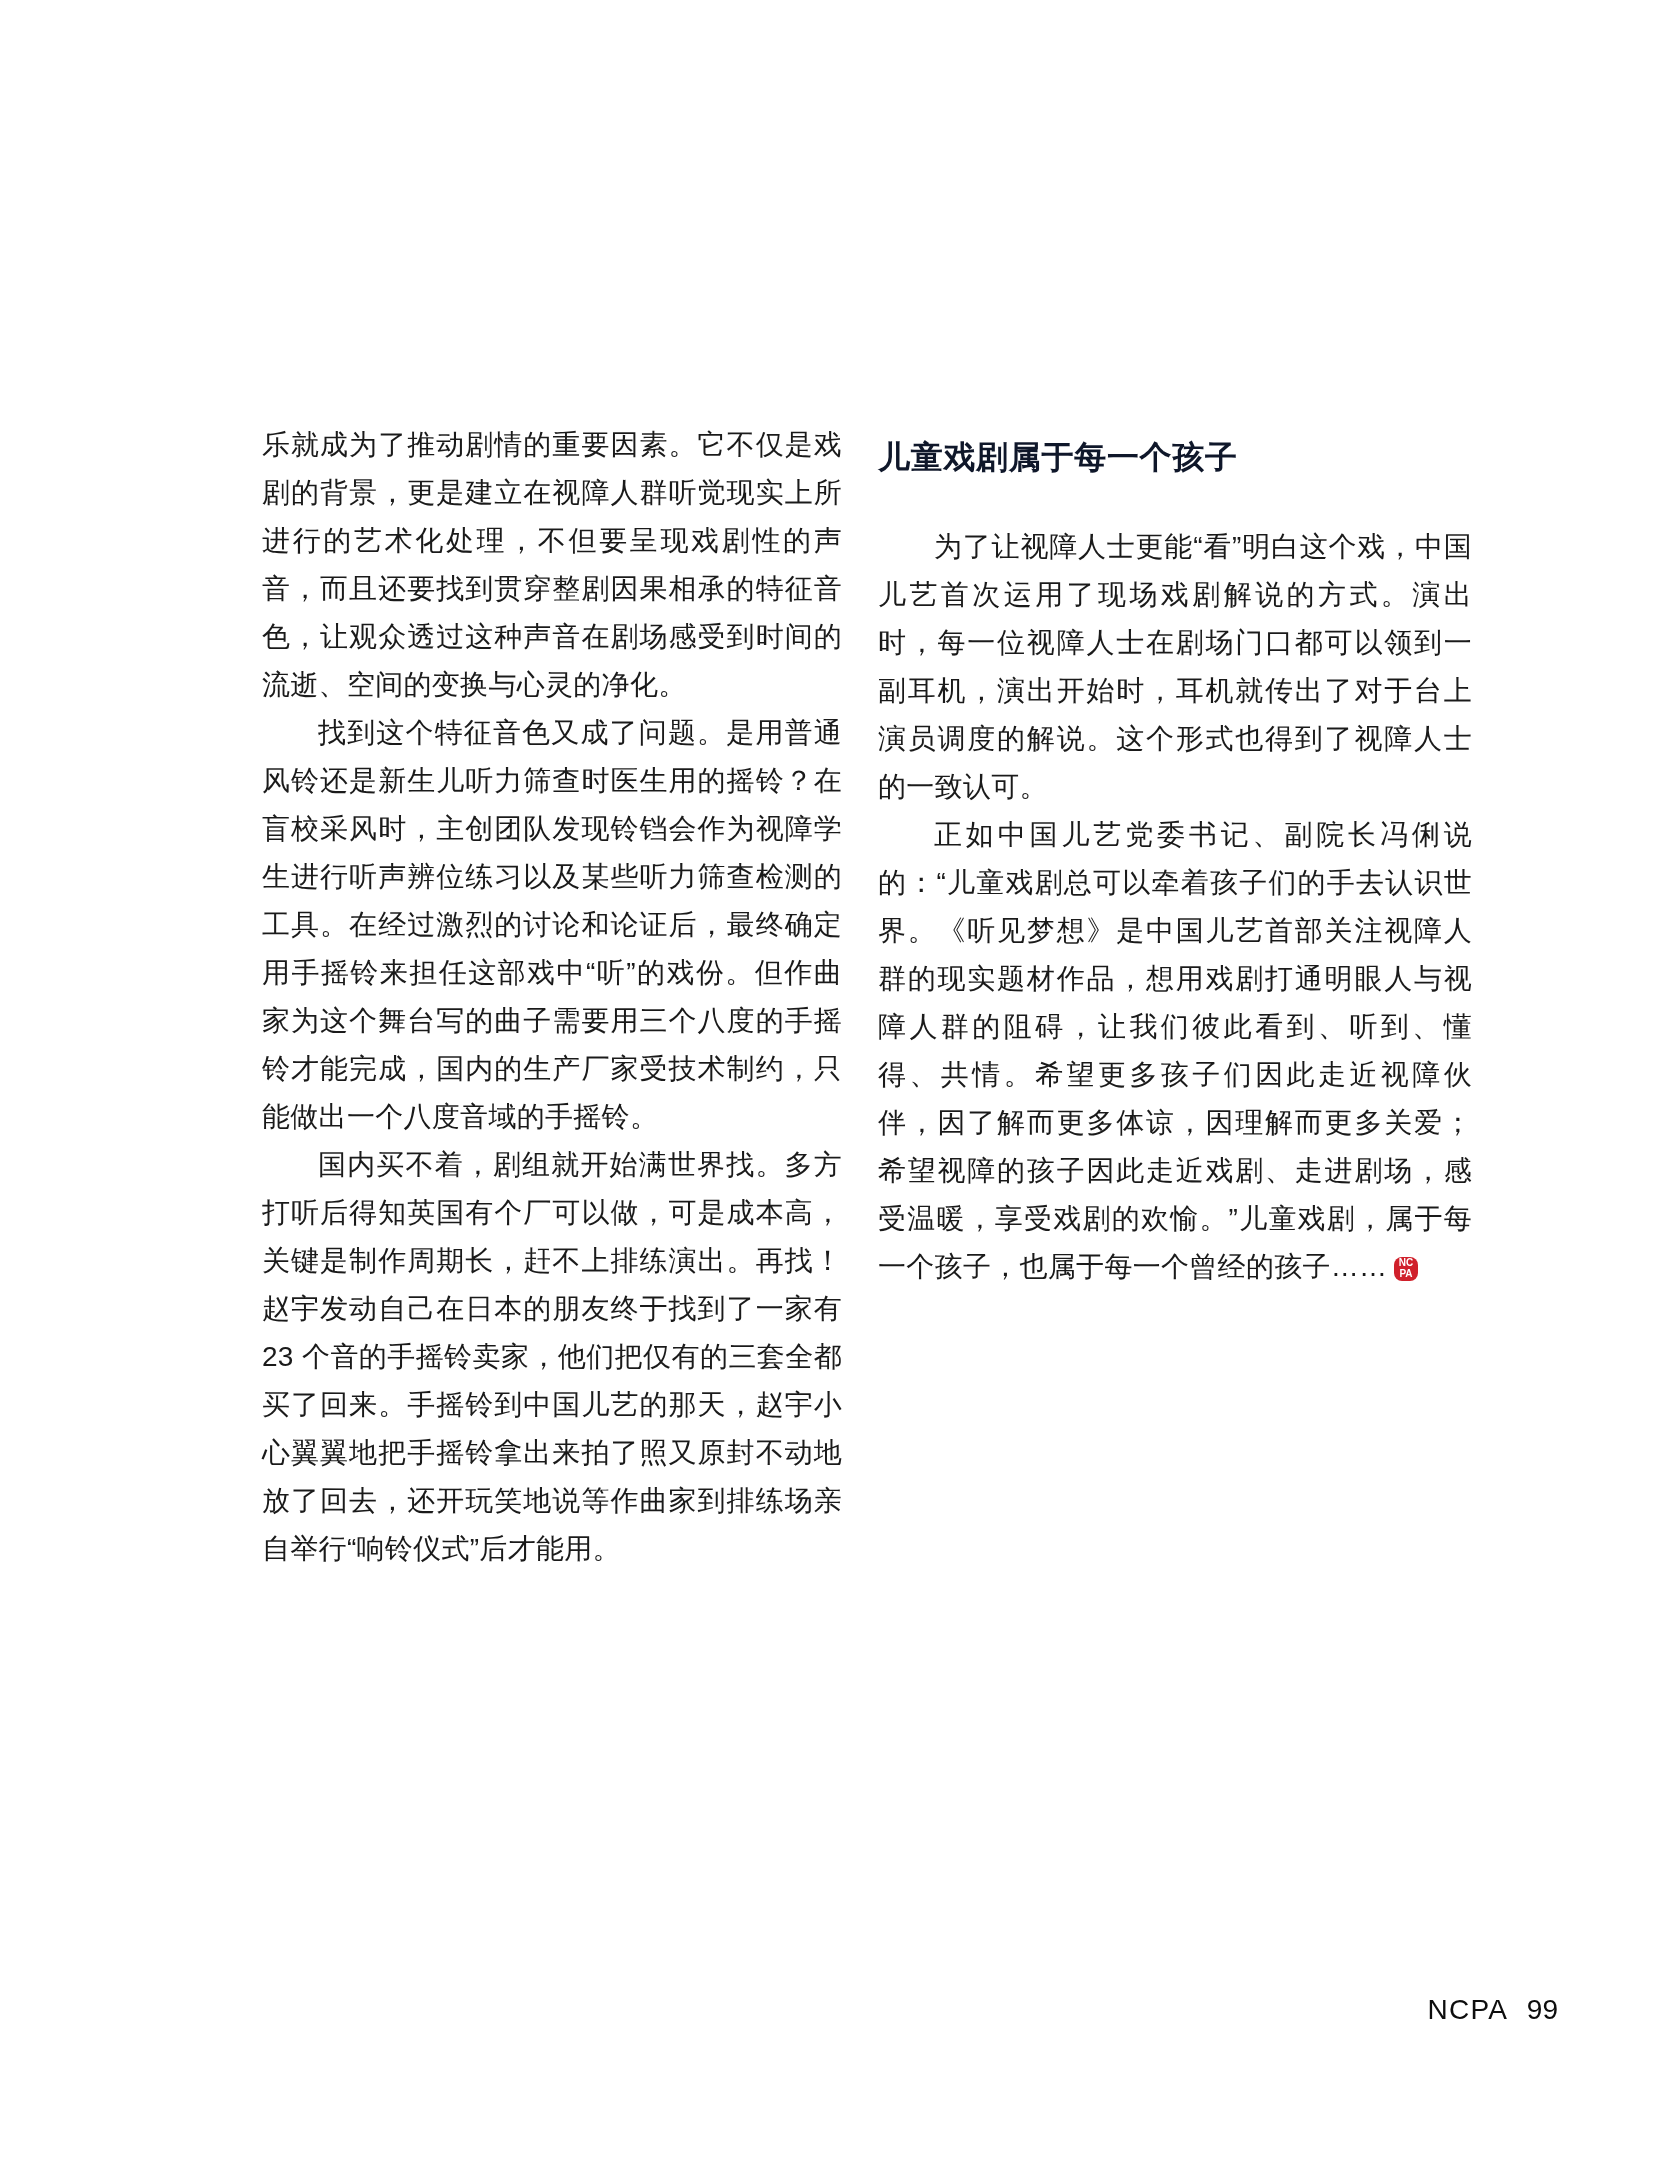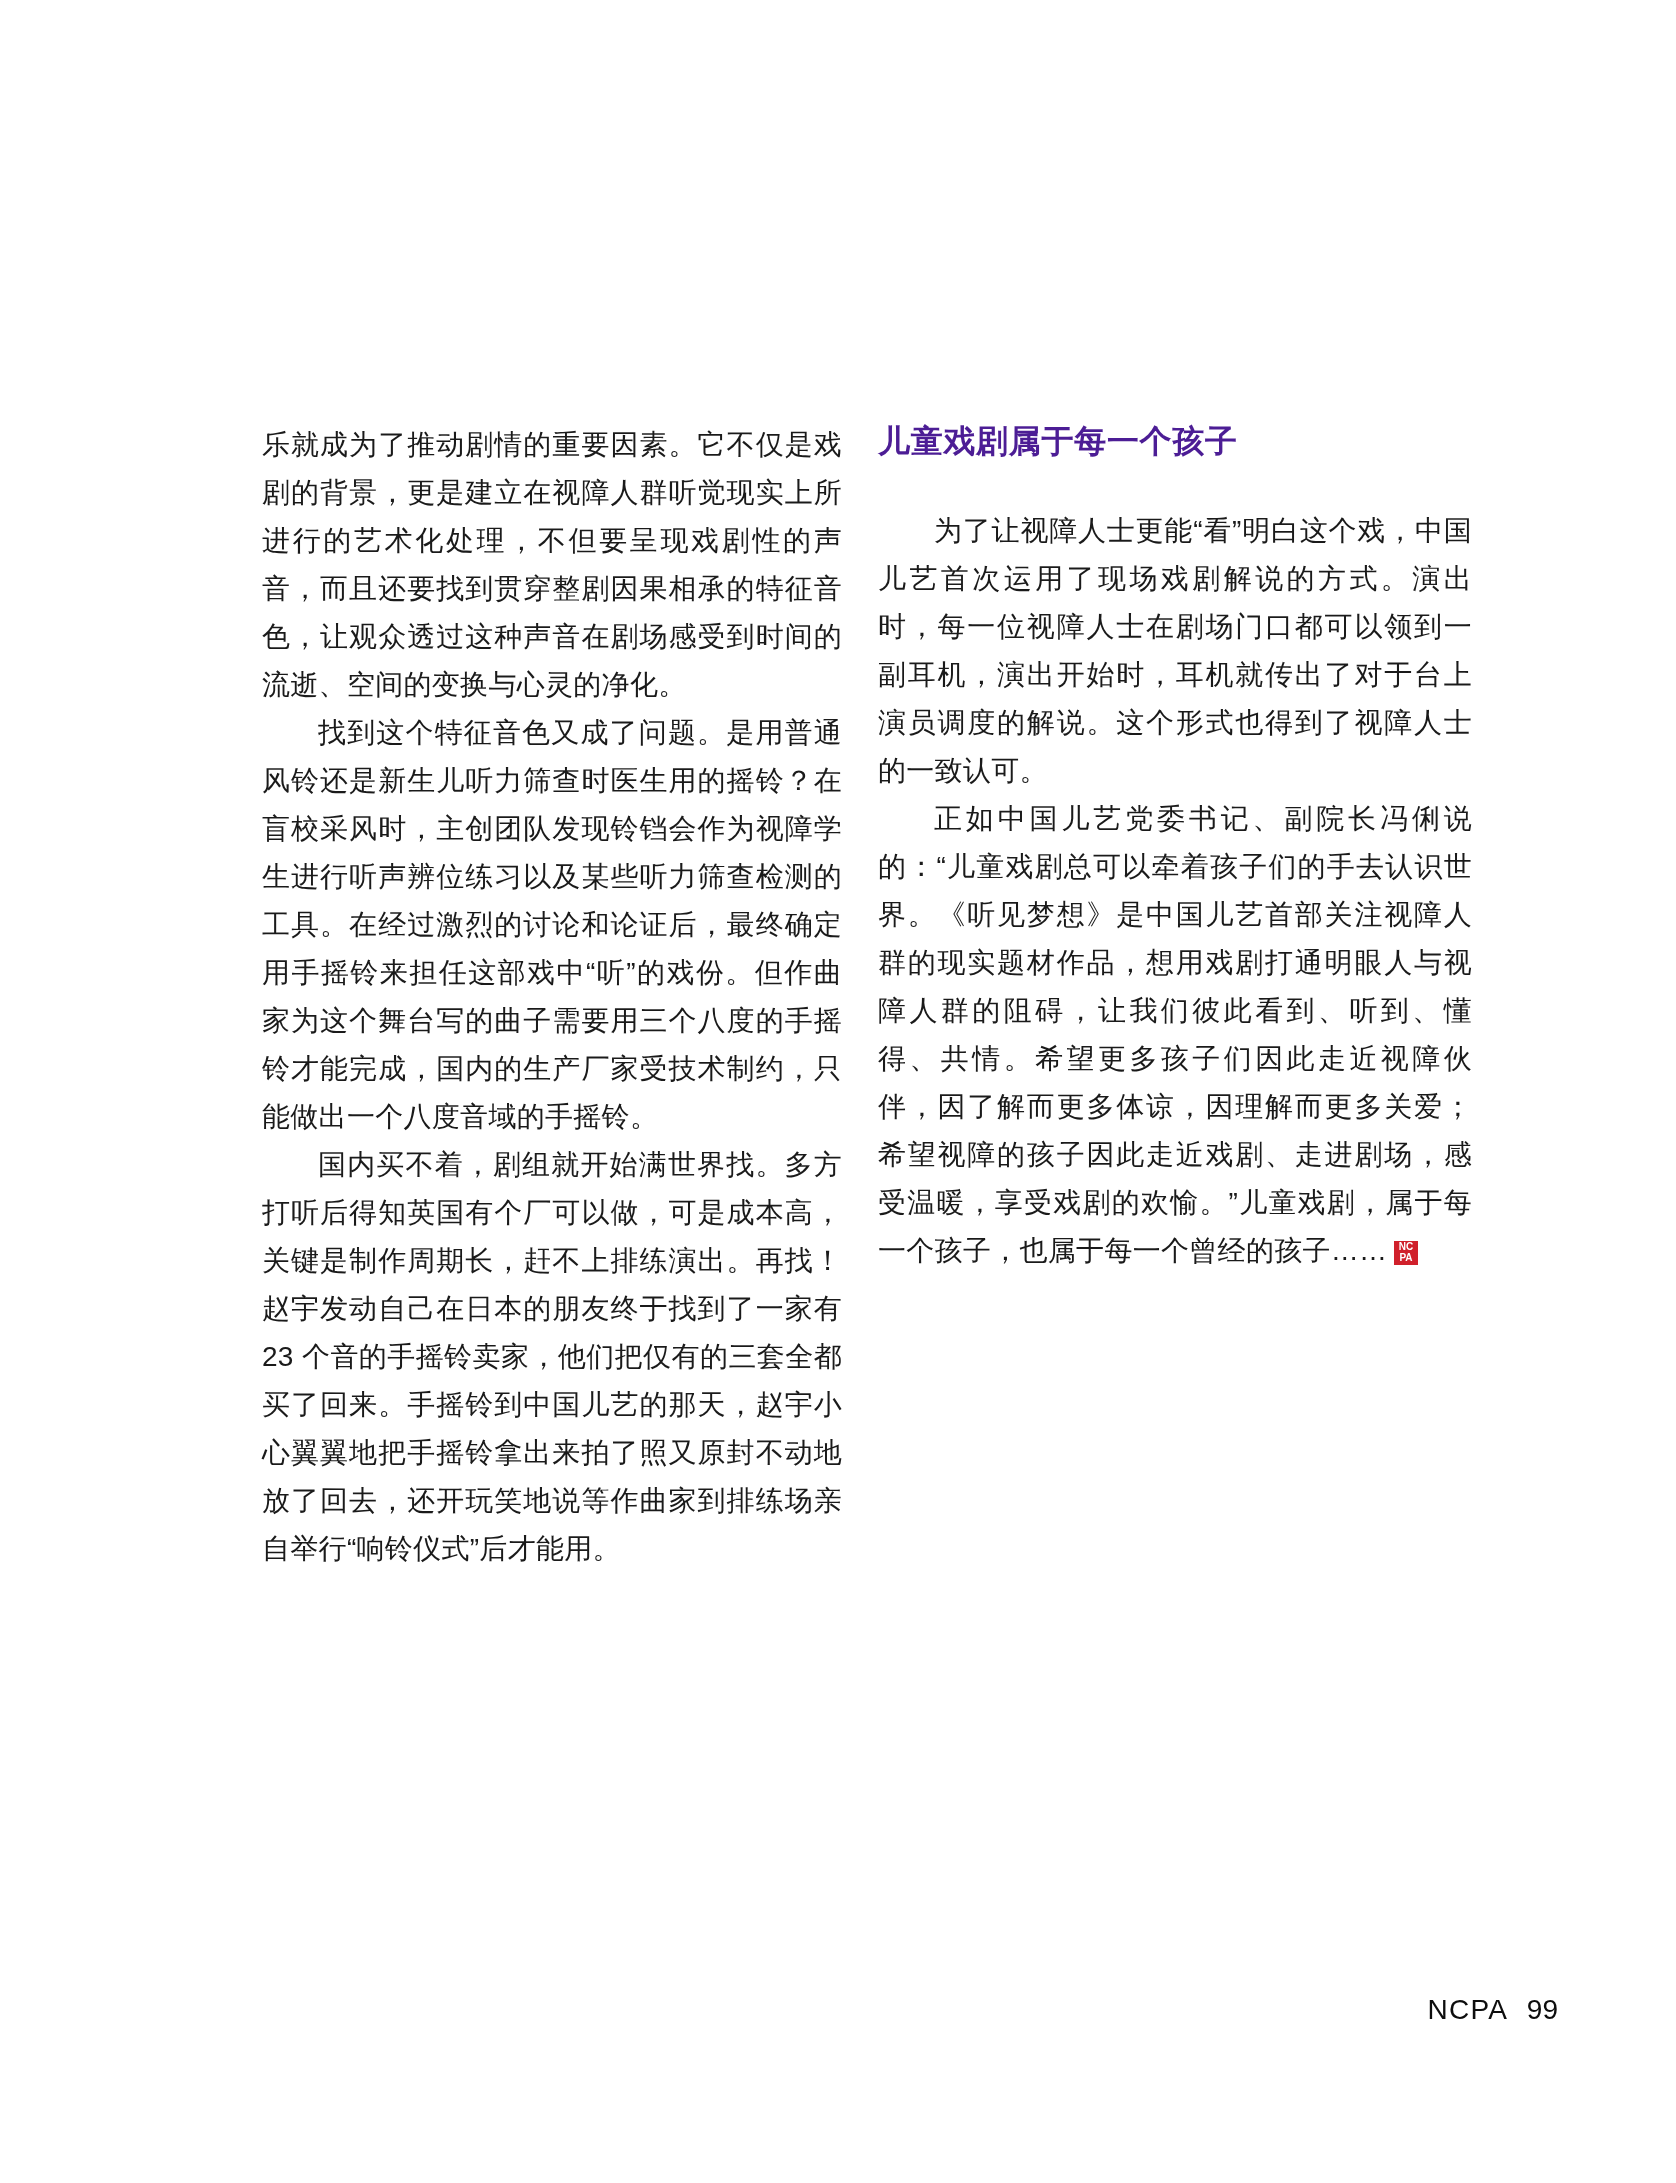--- a/index.html
+++ b/index.html
@@ -21,42 +21,43 @@
     font-size: 28px;
     line-height: 48px;
     text-align: justify;
     text-indent: 2em;
     letter-spacing: 0.3px;
     color: #1a1a1a;
   }
   .no-indent { text-indent: 0; }
 
   .section-heading {
-    margin: 0 0 46px 0;
+    margin: 16px 0 46px 0;
     font-size: 32px;
     line-height: 40px;
     font-weight: 800;
     letter-spacing: 0.7px;
-    color: #4c1d95;
+    color: #0f172a;
   }
 
   .end-stamp {
     display: inline-block;
     width: 24px;
     height: 24px;
     background: #d0202b;
     color: #ffffff;
     font-weight: 700;
     font-size: 10px;
     line-height: 11.2px;
     text-align: center;
     vertical-align: -1.3px;
     margin-left: 6.6px;
     letter-spacing: 0;
     text-indent: 0;
+    border-radius: 8px;
   }
   .end-stamp span { display: block; }
 
   .page-footer {
     position: absolute;
     top: 1994px;
     right: 118px;
     font-size: 28px;
     color: #0d0d0d;
     white-space: nowrap;

